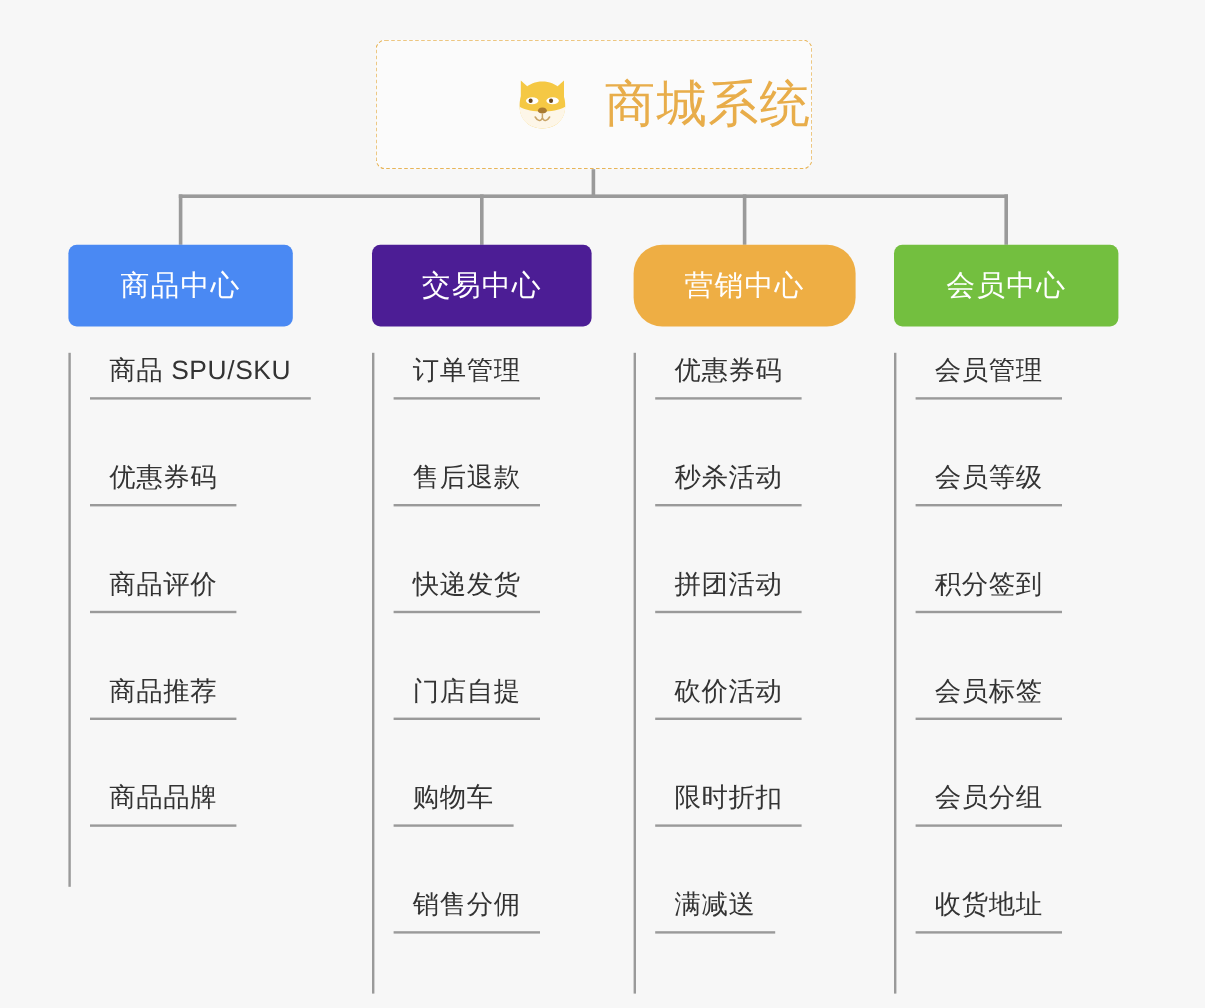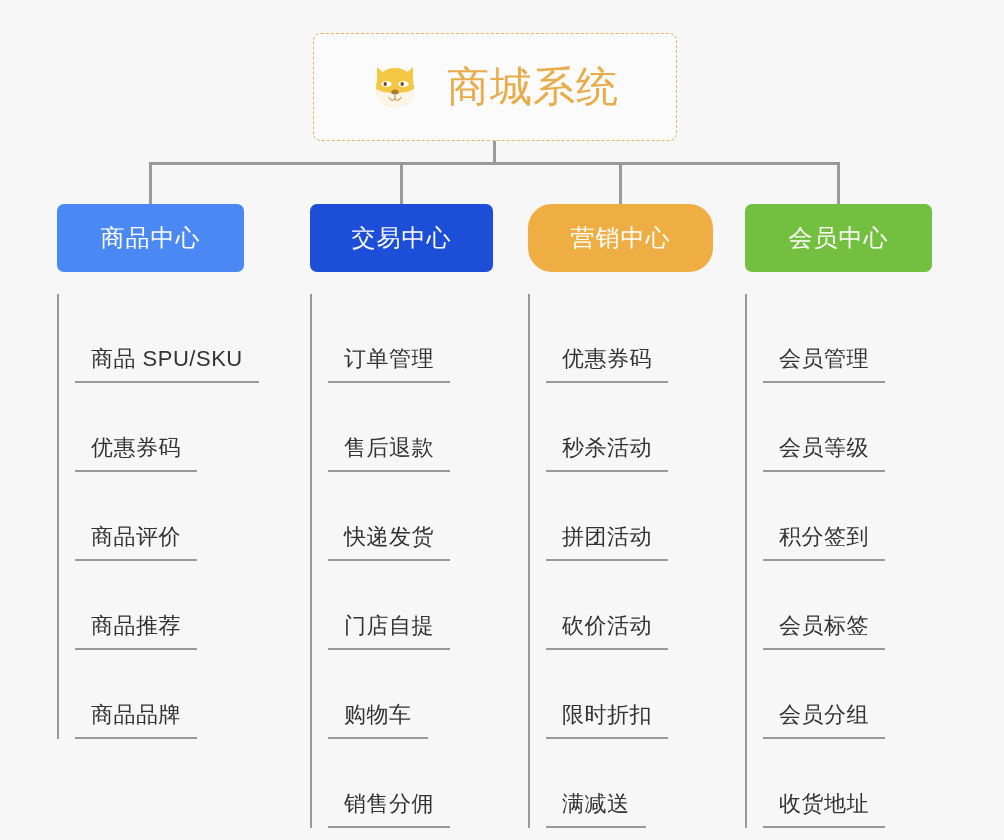--- a/index.html
+++ b/index.html
@@ -26,21 +26,21 @@
     left: 313px;
     top: 33px;
     width: 364px;
     height: 108px;
     box-sizing: border-box;
     background: #fbfbfb;
     border: 1px dashed #e8b558;
     border-radius: 8px;
     display: flex;
     align-items: center;
-    justify-content: center;
+    justify-content: flex-end;
     gap: 28px;
   }
   .root-icon {
     width: 48px;
     height: 46px;
     position: relative;
     flex: none;
   }
   .root-title {
     font-size: 42px;
@@ -76,21 +76,21 @@
   }
   .leaf-list {
     position: relative;
     margin-top: 22px;
     padding-left: 16px;
     border-left: 2px solid #9a9a9a;
   }
   .leaf-item {
     height: 89px;
     display: flex;
-    align-items: flex-end;
+    align-items: flex-start;
     box-sizing: border-box;
   }
   .leaf-label {
     display: inline-block;
     font-size: 22px;
     color: #333333;
     padding: 0 16px 7px 16px;
     border-bottom: 2px solid #9a9a9a;
     white-space: nowrap;
     letter-spacing: 0.5px;
@@ -158,21 +158,21 @@
       <div class="leaf-item">
           <span class="leaf-label">商品推荐</span>
         </div>
       <div class="leaf-item">
           <span class="leaf-label">商品品牌</span>
         </div>
     </div>
   </div>
 
   <div class="column" id="column-1">
-    <div class="col-header" style="background:#1d4ed8;">
+    <div class="col-header" style="background:#4c1d95;">
       <span>交易中心</span>
     </div>
     <div class="leaf-list">
       <div class="leaf-item">
           <span class="leaf-label">订单管理</span>
         </div>
       <div class="leaf-item">
           <span class="leaf-label">售后退款</span>
         </div>
       <div class="leaf-item">

